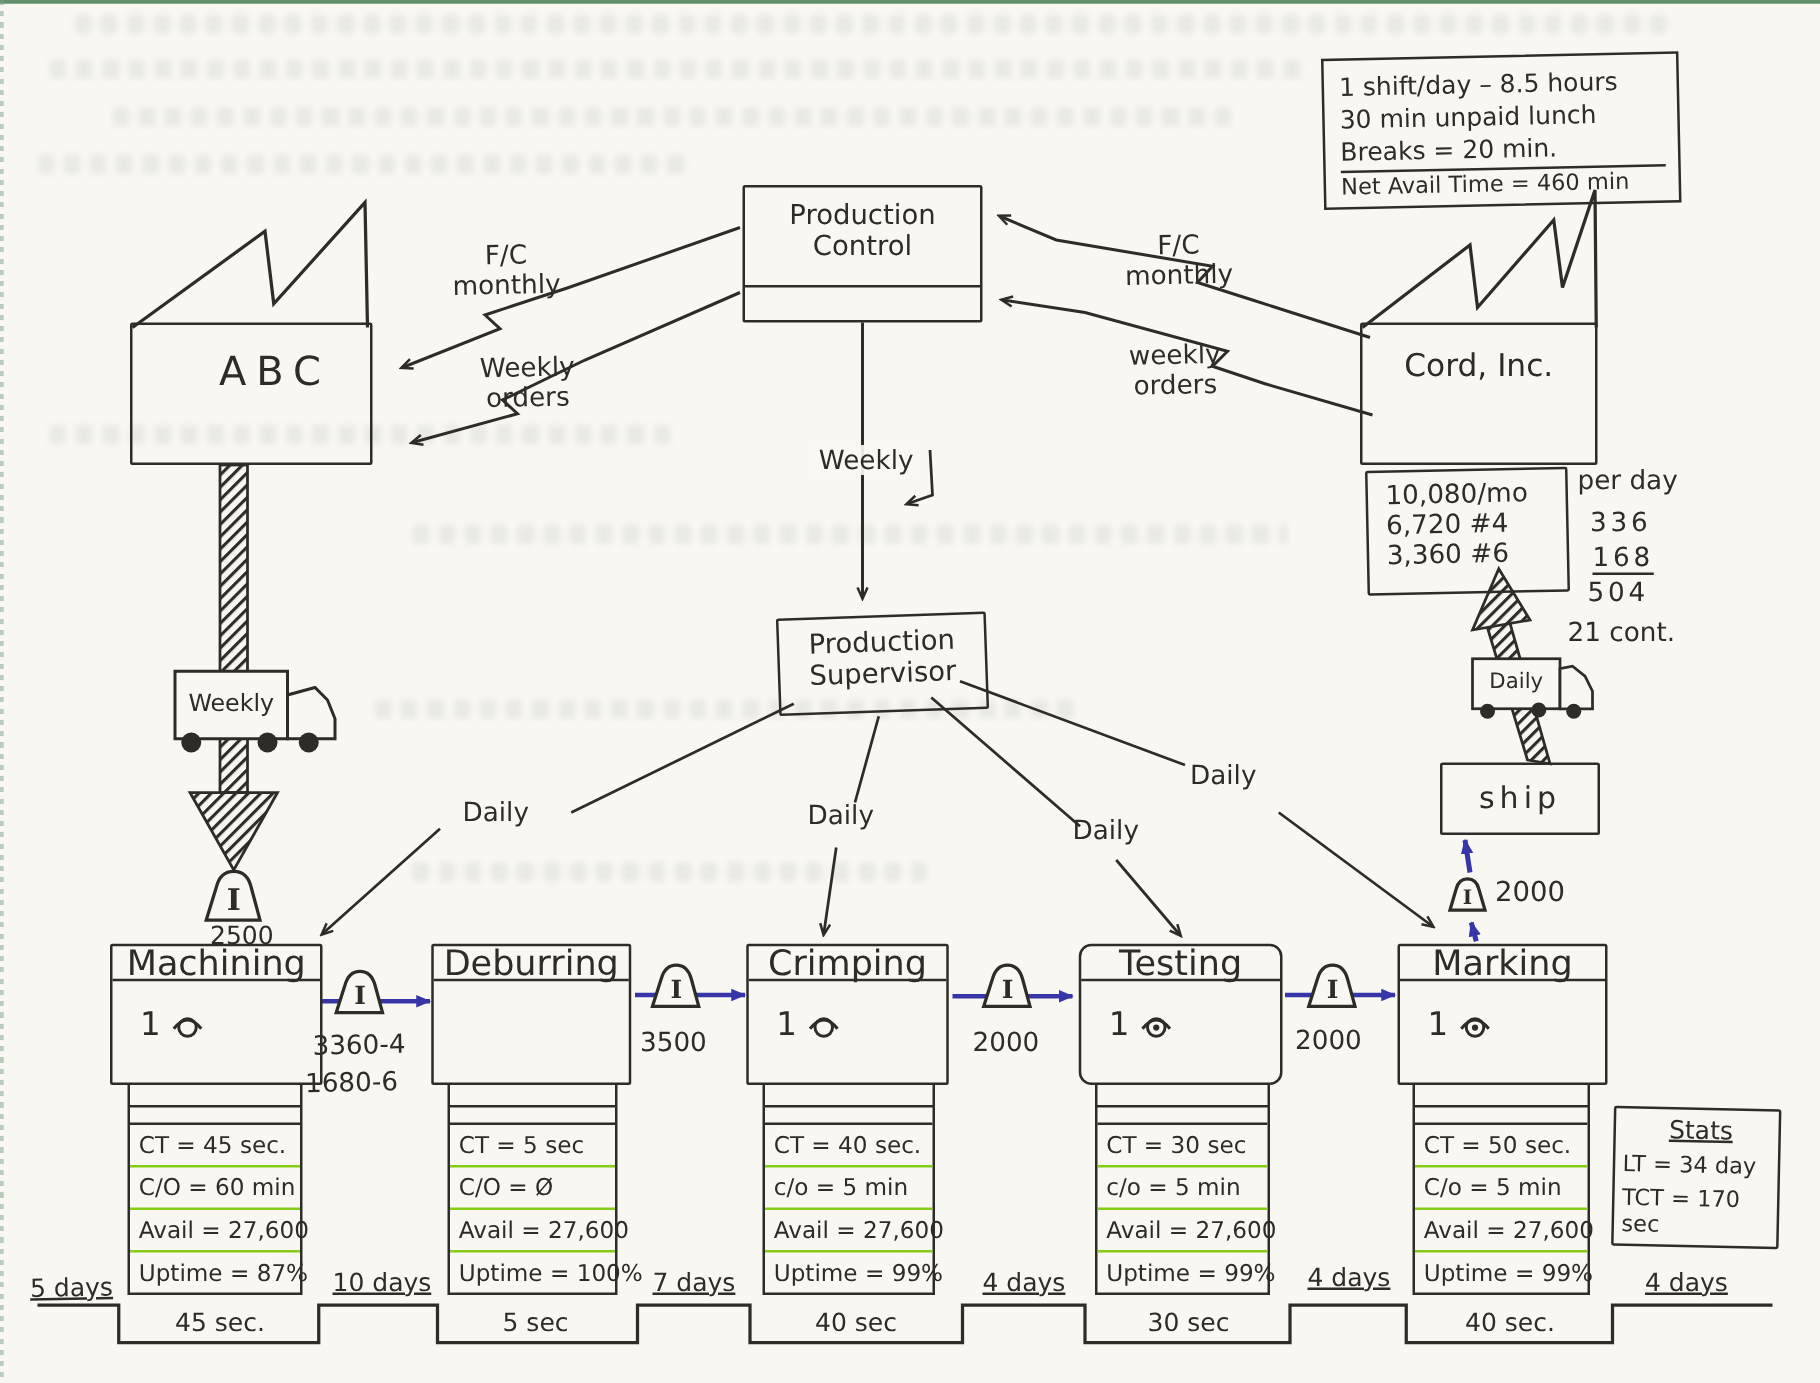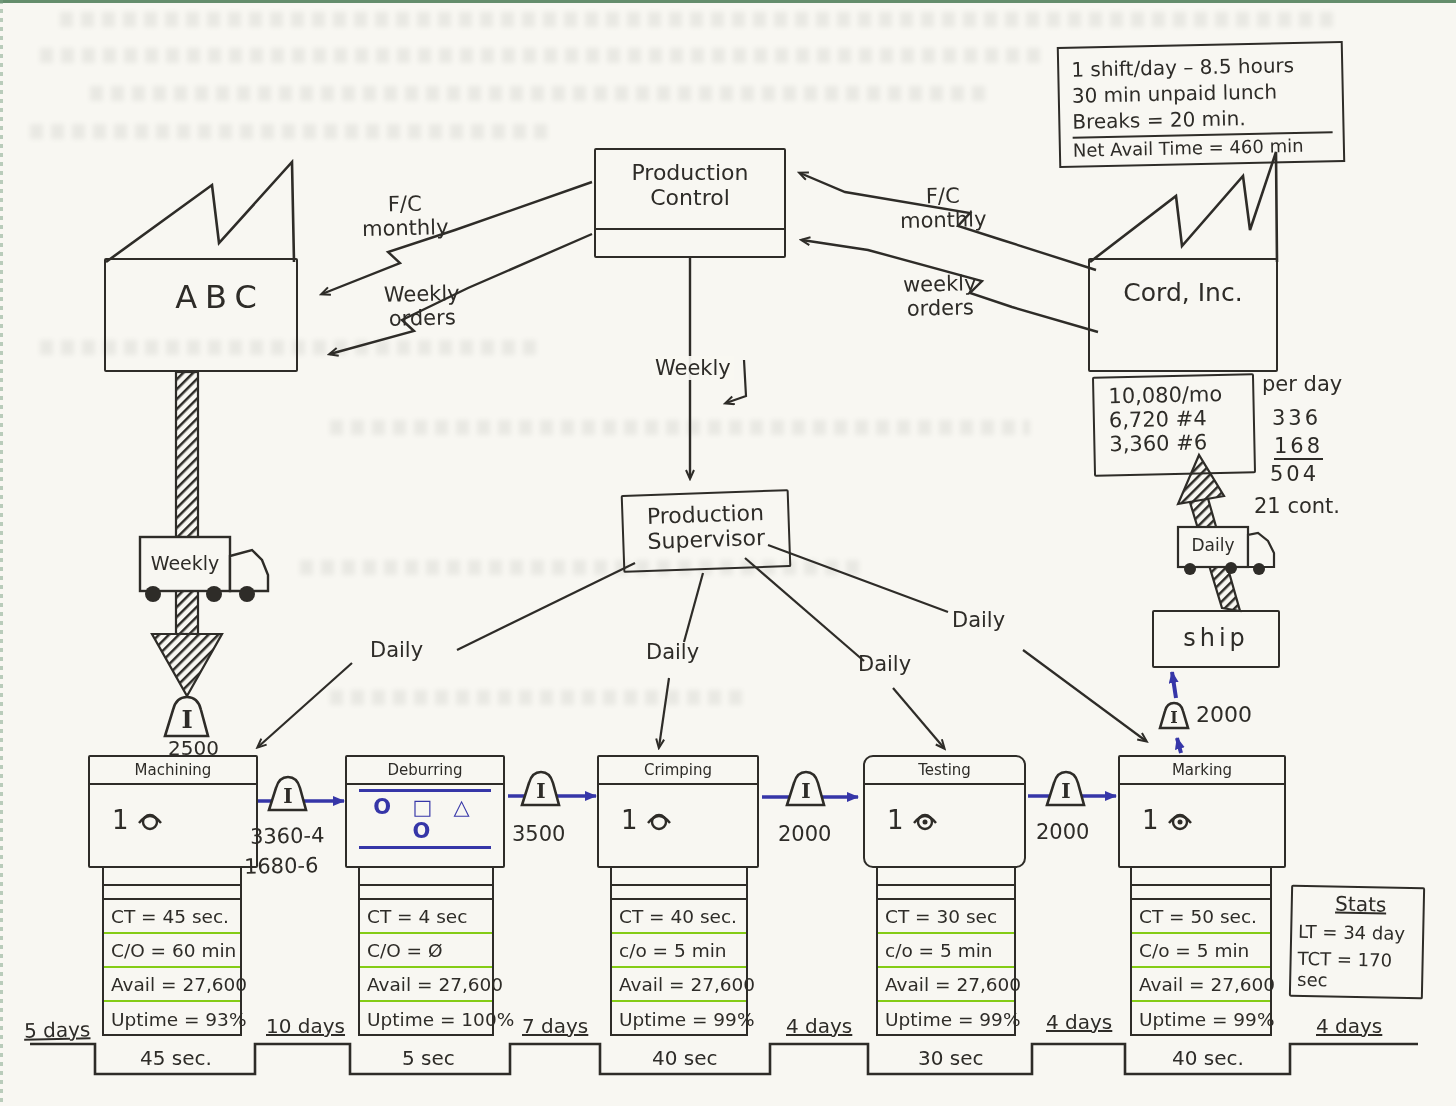--- a/index.html
+++ b/index.html
@@ -14,21 +14,21 @@
   .smudge{position:absolute;height:15px;opacity:.10;filter:blur(2.5px);pointer-events:none;
     background:repeating-linear-gradient(90deg,#6b6f66 0 13px,transparent 13px 21px);}
   .abs{position:absolute;}
   .box{position:absolute;border:2.4px solid #2e2c28;border-radius:2px;box-sizing:border-box;}
   .ctr{text-align:center;}
   .r-l1{transform:rotate(-1.2deg);} .r-l2{transform:rotate(-2deg);}
   .r-r1{transform:rotate(1.2deg);}
   svg.layer{position:absolute;left:0;top:0;}
   .flowlabel{position:absolute;font-size:21px;white-space:nowrap;}
   .paperbg{background:rgba(248,247,242,.92);padding:0 3px;}
-  .proc-title{height:26px;border-bottom:2.2px solid #2e2c28;font-size:15px;
+  .proc-title{height:26px;border-bottom:2.2px solid #2e2c28;font-size:28px;
     display:flex;align-items:center;justify-content:center;}
   .ops{position:absolute;left:22px;top:48px;font-size:26px;display:flex;align-items:center;gap:6px;}
   .fifo{position:absolute;left:12px;right:12px;top:32px;text-align:center;
     border-top:3px solid #3636a8;border-bottom:3.5px solid #3636a8;
     color:#3636a8;font-weight:bold;font-size:21px;letter-spacing:7px;padding:3px 0;}
   .connector{position:absolute;border-left:2.2px solid #2e2c28;border-right:2.2px solid #2e2c28;box-sizing:border-box;}
   .databox{position:absolute;border:2.2px solid #2e2c28;box-sizing:border-box;background:transparent;}
   .drow{border-bottom:2px solid #84cc16;height:34px;display:flex;align-items:center;
     padding-left:7px;font-size:18.5px;white-space:nowrap;box-sizing:border-box;}
   .drow:last-child{border-bottom:none;}
@@ -221,31 +221,30 @@
         <circle cx="15" cy="14" r="7" fill="none" stroke="#2e2c28" stroke-width="2.4"></circle>
       </svg>
   </div>
 </div>
 <div class="connector" style="left:102px;top:868px;width:140px;height:16px;"></div>
 <div class="databox" style="left:102px;top:884px;width:140px;height:152px;">
   <div class="drow0"></div>
   <div class="drow">CT = 45 sec.</div>
   <div class="drow">C/O = 60 min</div>
   <div class="drow">Avail = 27,600</div>
-  <div class="drow">Uptime = 93%</div>
+  <div class="drow">Uptime = 87%</div>
 </div>
 
 <div class="box" style="left:345px;top:755px;width:160px;height:113px;">
   <div class="proc-title">Deburring</div>
-  <div class="fifo">O □ △ O</div>
 </div>
 <div class="connector" style="left:358px;top:868px;width:136px;height:16px;"></div>
 <div class="databox" style="left:358px;top:884px;width:136px;height:152px;">
   <div class="drow0"></div>
-  <div class="drow">CT = 4 sec</div>
+  <div class="drow">CT = 5 sec</div>
   <div class="drow">C/O = Ø</div>
   <div class="drow">Avail = 27,600</div>
   <div class="drow">Uptime = 100%</div>
 </div>
 
 <div class="box" style="left:597px;top:755px;width:162px;height:113px;">
   <div class="proc-title">Crimping</div>
   <div class="ops">
       <span>1</span>
     <svg width="30" height="24">

